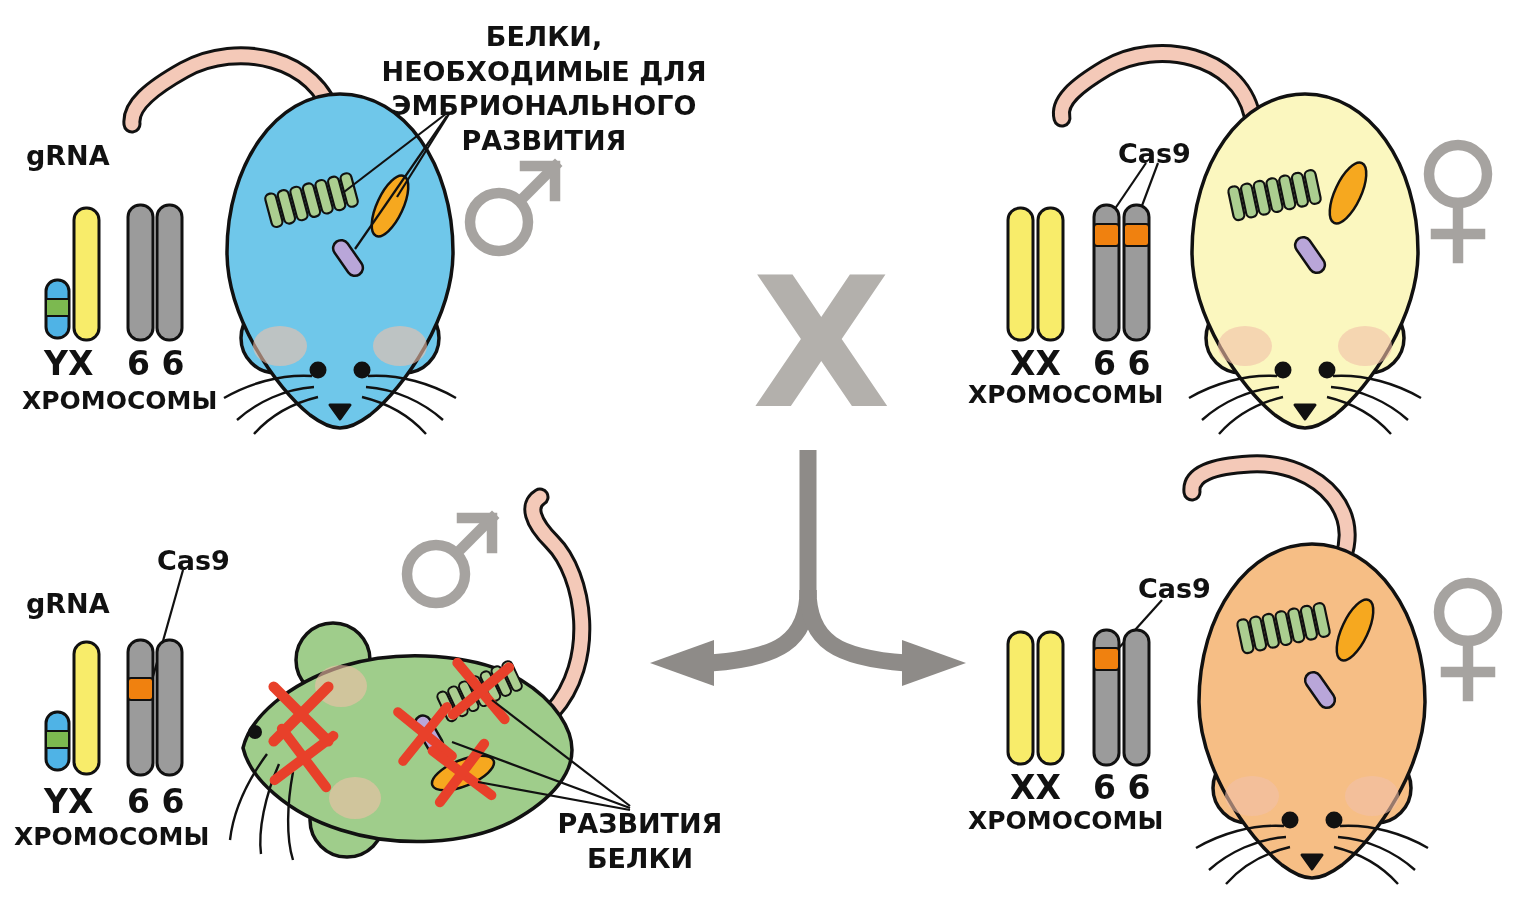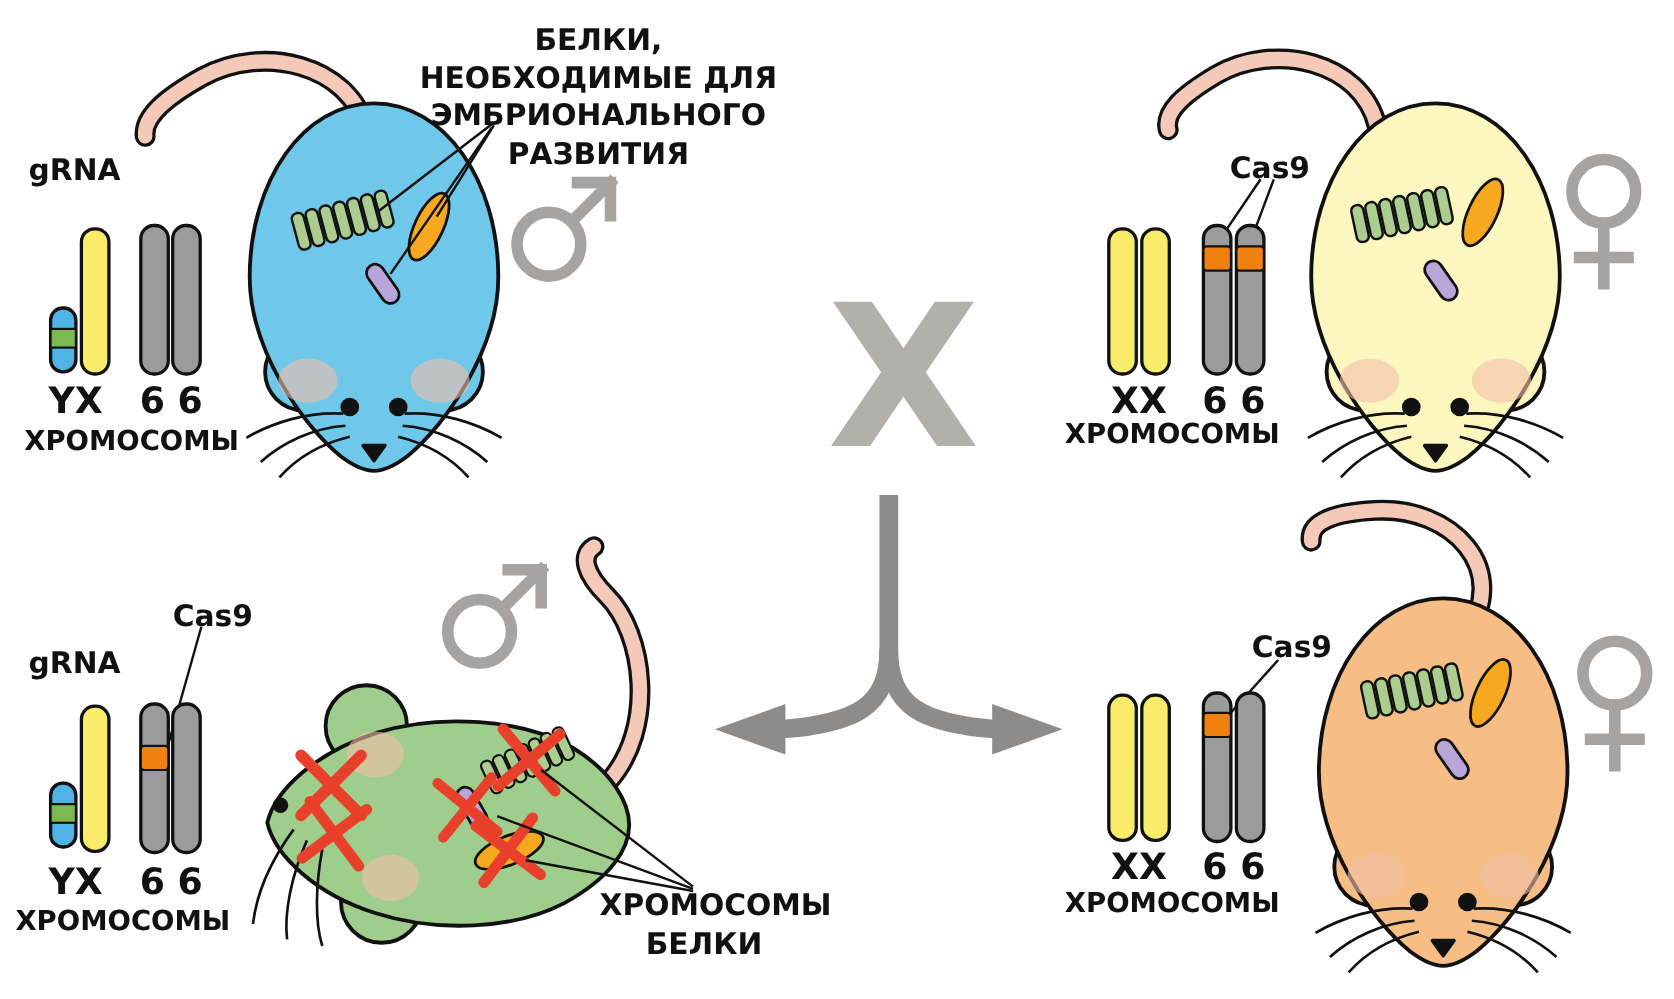--- a/index.html
+++ b/index.html
@@ -212,20 +212,20 @@
   <div class="lbl" style="left:1093px; top:344px; font-size:33px;">6 6</div>
   <div class="lbl" style="left:968px; top:380px; font-size:25px;">ХРОМОСОМЫ</div>
 
   <div class="big-x" style="left:752px; top:254px; font-size:180px;">X</div>
 
   <div class="lbl" style="left:26px; top:588px; font-size:27px;">gRNA</div>
   <div class="lbl" style="left:157px; top:545px; font-size:27px;">Cas9</div>
   <div class="lbl" style="left:44px; top:782px; font-size:33px;">YX</div>
   <div class="lbl" style="left:127px; top:782px; font-size:33px;">6 6</div>
   <div class="lbl" style="left:14px; top:822px; font-size:25px;">ХРОМОСОМЫ</div>
-  <div class="lbl" style="left:545px; top:806px; width:190px; text-align:center; font-size:27px; line-height:1.3;">ХРОМОСОМЫ БЕЛКИ</div>
+  <div class="lbl" style="left:545px; top:806px; width:190px; text-align:center; font-size:27px; line-height:1.3;">РАЗВИТИЯ БЕЛКИ</div>
 
   <div class="lbl" style="left:1138px; top:573px; font-size:27px;">Cas9</div>
   <div class="lbl" style="left:1010px; top:768px; font-size:33px;">XX</div>
   <div class="lbl" style="left:1093px; top:768px; font-size:33px;">6 6</div>
   <div class="lbl" style="left:968px; top:806px; font-size:25px;">ХРОМОСОМЫ</div>
 
 </div>
 
 </body></html>

